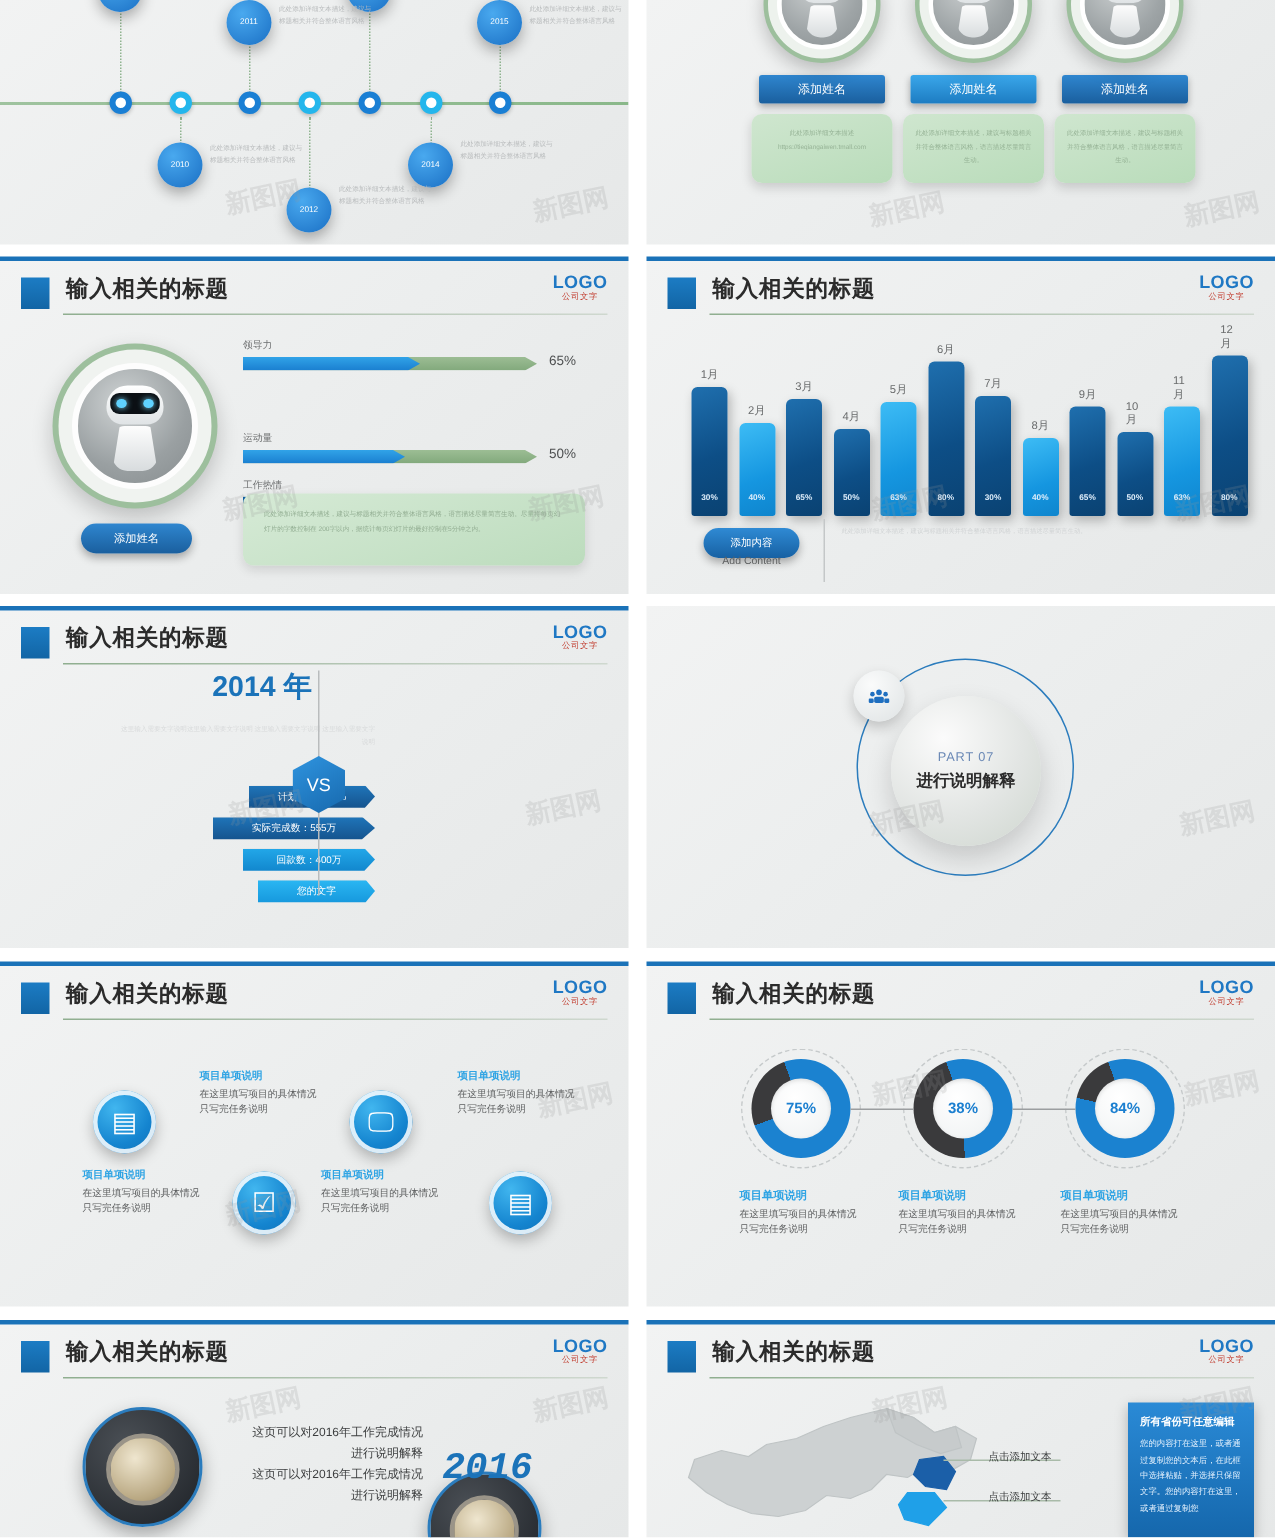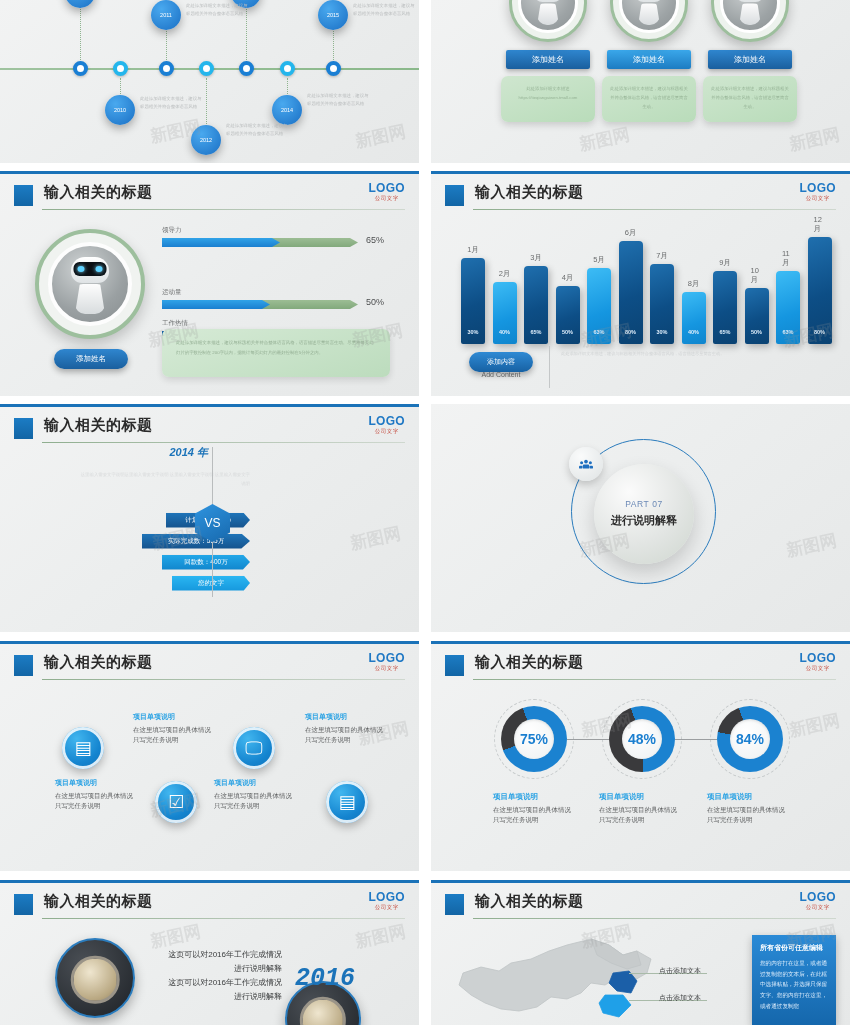--- a/index.html
+++ b/index.html
@@ -122,21 +122,21 @@
             background:linear-gradient(180deg,#2f8ad4,#1761a3);
             box-shadow:0 3px 6px rgba(0,0,0,.3); }
   .add-sub{ position:absolute; left:38px; top:197px; width:64px; text-align:center;
             font-size:7px; color:#5f6162; }
   .vdiv{ position:absolute; left:118px; top:172px; width:1px; height:42px; background:#c4c7c8; }
   .blurtext{ position:absolute; left:130px; top:176px; right:14px;
              font-size:4.2px; color:#d0d3d4; line-height:2.1; }
 
   
   .vs-col{ position:absolute; top:38px; width:170px; }
-  .vs-year{ font-size:11px; font-weight:bold; color:#1b73b9; font-style:italic; }
+  .vs-year{ font-size:19px; font-weight:bold; color:#1b73b9; }
   .vs-desc{ font-size:4.4px; color:#d8dadb; line-height:2.1; margin-top:10px; }
   .chev{ position:relative; height:15px; margin-top:6px; color:#fff; font-size:6.5px;
          display:flex; align-items:center; justify-content:center;
          box-shadow:0 2px 5px rgba(0,0,0,.22); }
   .chev.r{ clip-path:polygon(0 0,92% 0,100% 50%,92% 100%,0 100%); }
   .chev.l{ clip-path:polygon(8% 0,100% 0,100% 100%,8% 100%,0 50%); }
   .c1{ background:linear-gradient(180deg,#1f74b8,#15538d); }
   .c2{ background:linear-gradient(180deg,#1f74b8,#15538d); }
   .c3{ background:linear-gradient(180deg,#22a7e8,#1186cd); }
   .c4{ background:linear-gradient(180deg,#2ab6f2,#1698dd); }
@@ -173,21 +173,21 @@
   .icblk .t{ font-size:7px; color:#2fa4e4; font-weight:bold; margin-bottom:3px; }
   .icblk .d{ font-size:6.5px; color:#5c5e5f; line-height:1.55; }
 
   
   .dn{ position:absolute; width:66px; height:66px; }
   .dn .ring{ position:absolute; inset:0; border-radius:50%; }
   .dn .hole{ position:absolute; inset:13px; border-radius:50%;
              background:radial-gradient(circle at 40% 32%,#ffffff,#eef1f2);
              box-shadow:inset 0 1px 3px rgba(0,0,0,.12);
              display:flex; align-items:center; justify-content:center;
-             color:#1b7fd0; font-size:14px; font-weight:bold; }
+             color:#1b7fd0; font-size:10px; font-weight:bold; }
   .dn .halo{ position:absolute; inset:-7px; border-radius:50%;
              border:1px dashed #c6cacb; }
   .dn-blk{ position:absolute; width:84px; }
   .dn-blk .t{ font-size:7.5px; color:#2fa4e4; font-weight:bold; margin-bottom:3px; }
   .dn-blk .d{ font-size:6.5px; color:#5c5e5f; line-height:1.55; }
   .dn-link{ position:absolute; height:1px; background:#9b9ea0; top:758px; }
 
   
   .clk{ position:absolute; border-radius:50%; border:2px solid #2b7cbd;
         background:radial-gradient(circle at 35% 30%,#4a4f55,#1d2126);
@@ -527,21 +527,21 @@
 
     <div id="donuts">
         <div class="dn" style="left: 70px; top: 62px;">
           <div class="halo"></div>
           <div class="ring" style="background:conic-gradient(from -20deg,#1b82d0 0deg 270deg,#3a3a3c 270deg 360deg)"></div>
           <div class="hole">75%</div>
         </div>
         <div class="dn" style="left: 178px; top: 62px;">
           <div class="halo"></div>
           <div class="ring" style="background:conic-gradient(from -20deg,#1b82d0 0deg 198deg,#3a3a3c 198deg 360deg)"></div>
-          <div class="hole">48%</div>
+          <div class="hole">38%</div>
         </div>
         <div class="dn" style="left: 286px; top: 62px;">
           <div class="halo"></div>
           <div class="ring" style="background:conic-gradient(from -20deg,#1b82d0 0deg 302.40000000000003deg,#3a3a3c 302.40000000000003deg 360deg)"></div>
           <div class="hole">84%</div>
         </div>
         <div class="dn-link" style="left: 136px; width: 42px; top: 95px; position: absolute;"></div>
         <div class="dn-link" style="left: 244px; width: 42px; top: 95px; position: absolute;"></div>
       </div>
 

